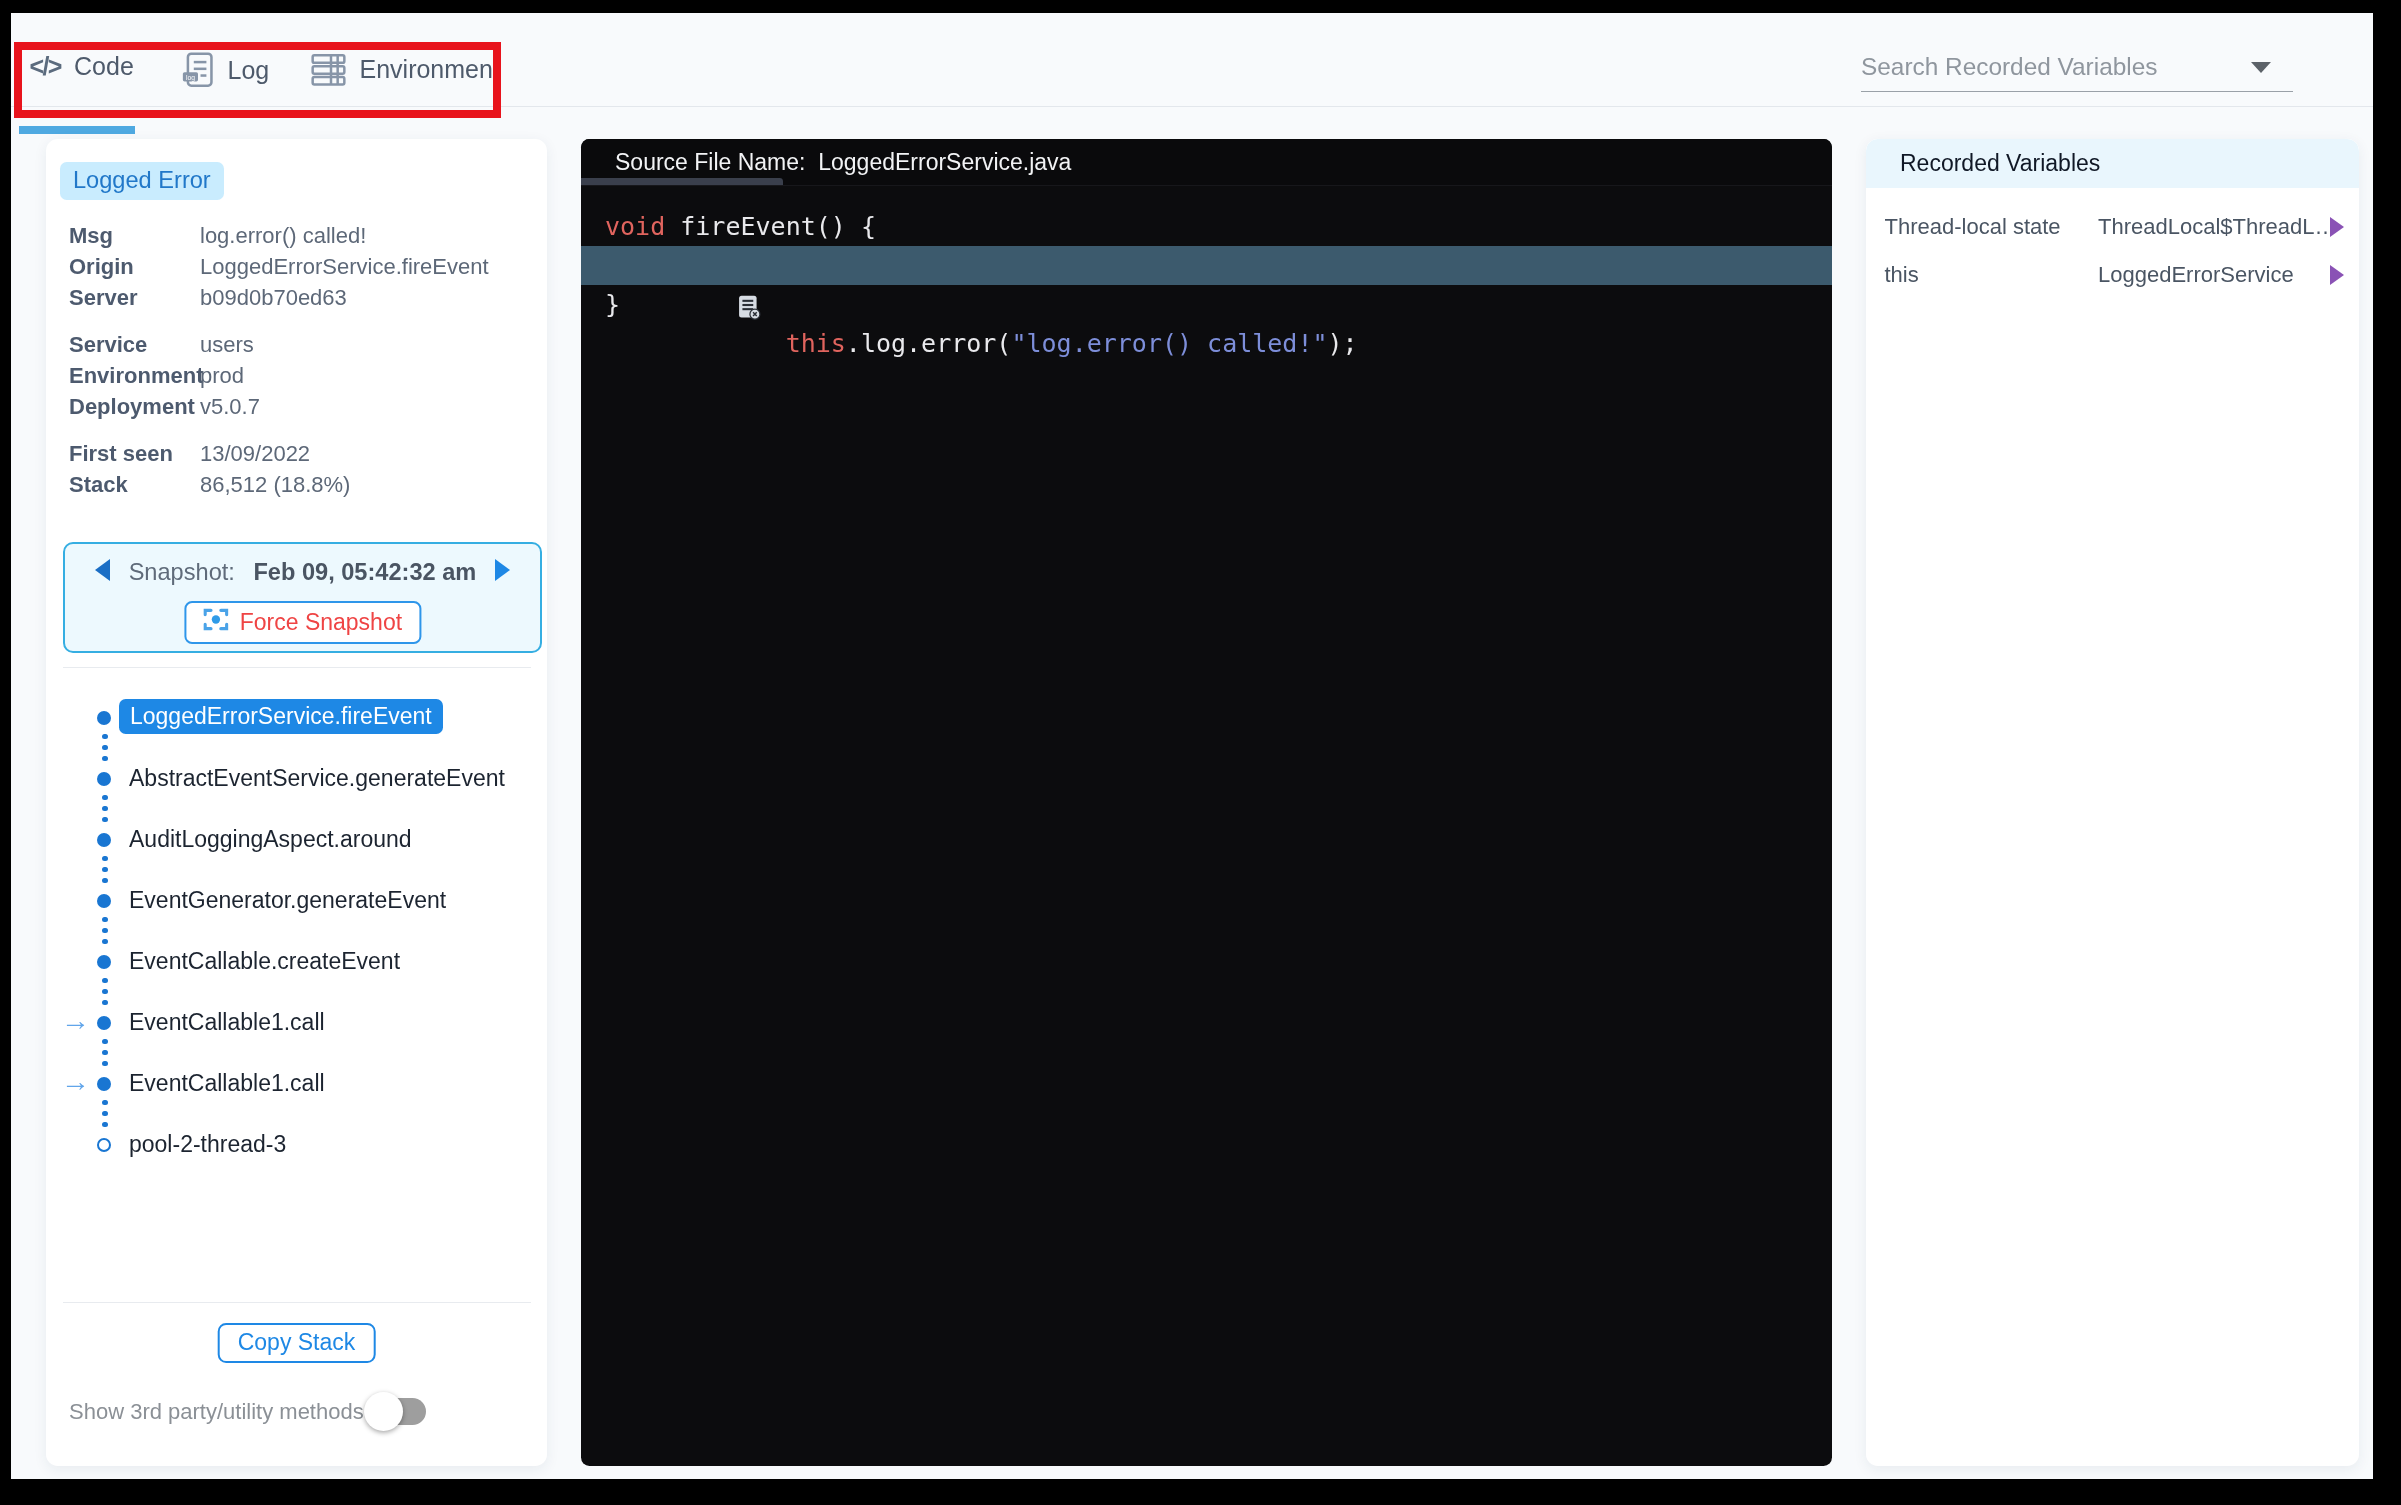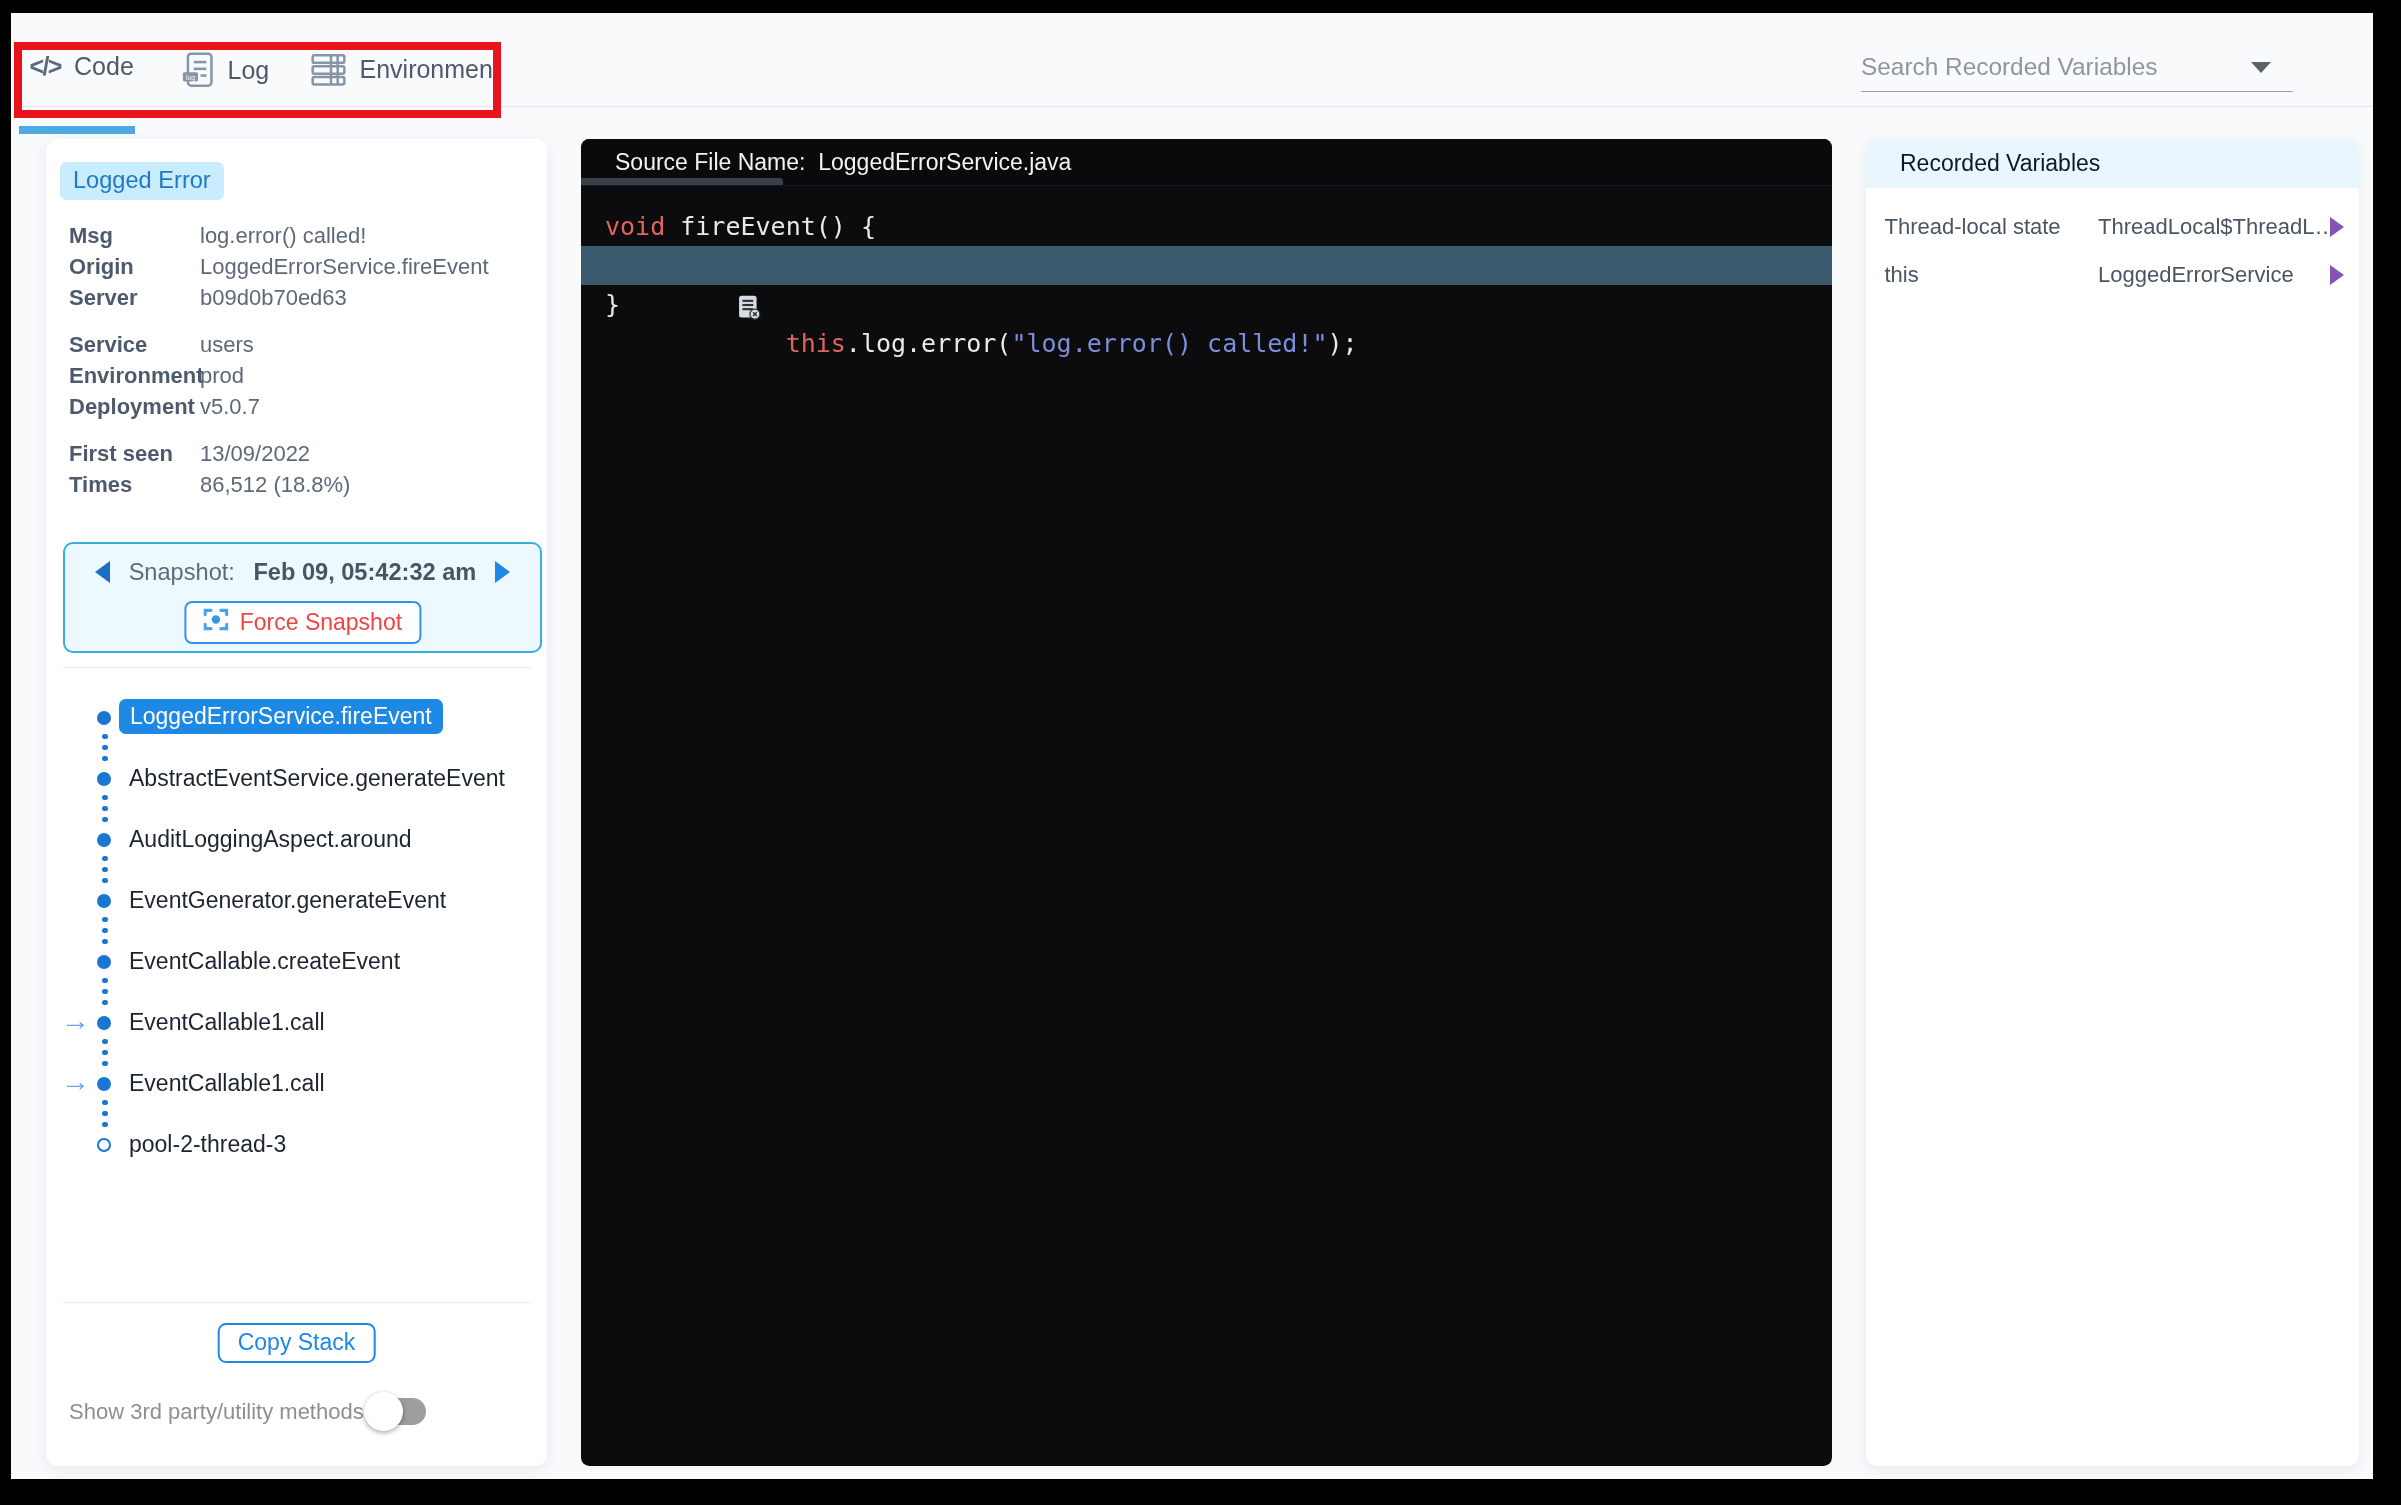--- a/index.html
+++ b/index.html
@@ -32,21 +32,21 @@
   .left-card{left:35px;top:126px;width:501px;height:1327px;}
   .right-card{left:1855px;top:126px;width:493px;height:1327px;overflow:hidden;}
   
   .badge{display:inline-block;margin:23px 0 0 13.5px;background:#c9ecfe;color:#2178c9;font-size:23.6px;padding:5.9px 13.5px;border-radius:6.7px;}
   .details{margin:20px 0 0 23px;}
   .detail-group{margin-bottom:16px;}
   .detail-row{display:flex;line-height:31px;font-size:22px;}
   .detail-label{width:131px;font-weight:700;color:#4d5a6e;flex:none;}
   .detail-value{color:#5d6878;}
   .snapshot-box{position:absolute;left:17px;top:403px;width:479px;height:111px;box-sizing:border-box;border:2.5px solid #35aee2;border-radius:10px;background:#edf9fe;}
-  .snap-row{display:flex;align-items:center;justify-content:center;gap:18.5px;margin-top:15px;font-size:23.6px;color:#5f6b7a;}
+  .snap-row{display:flex;align-items:flex-start;justify-content:center;gap:18.5px;margin-top:15px;font-size:23.6px;color:#5f6b7a;}
   .snap-arrow{width:0;height:0;border-top:11px solid transparent;border-bottom:11px solid transparent;cursor:pointer;}
   .snap-prev{border-right:15px solid #1a6ec5;}
   .snap-next{border-left:15px solid #1e88e5;}
   .snap-ts{font-weight:700;color:#4a5563;}
   .force-btn{position:absolute;left:50%;transform:translateX(-50%);top:57px;height:39px;display:flex;align-items:center;gap:11.8px;background:#fff;border:2.5px solid #2e96ea;border-radius:7.6px;color:#ef4444;font-size:23px;padding:0 17px;cursor:pointer;}
   .divider{position:absolute;left:17px;width:468px;height:1.7px;background:#e8ebef;}
   .div-stack-top{top:528px;}
   .div-stack-bottom{top:1163px;}
   
   .stack-list{position:absolute;left:0;top:549px;width:501px;list-style:none;margin:0;padding:0;}
@@ -165,21 +165,21 @@
             <span class="detail-label">Deployment</span>
             <span class="detail-value">v5.0.7</span>
           </div>
       </div>
       <div class="detail-group">
         <div class="detail-row">
             <span class="detail-label">First seen</span>
             <span class="detail-value">13/09/2022</span>
           </div>
         <div class="detail-row">
-            <span class="detail-label">Times</span>
+            <span class="detail-label">Stack</span>
             <span class="detail-value">86,512 (18.8%)</span>
           </div>
       </div>
     </div>
 
     
     <div class="snapshot-box">
       <div class="snap-row">
         <span class="snap-arrow snap-prev"></span>
         <span>Snapshot:</span>

